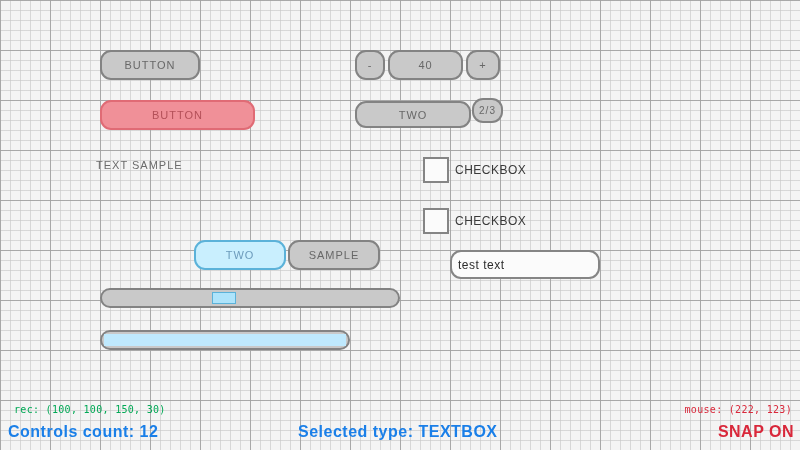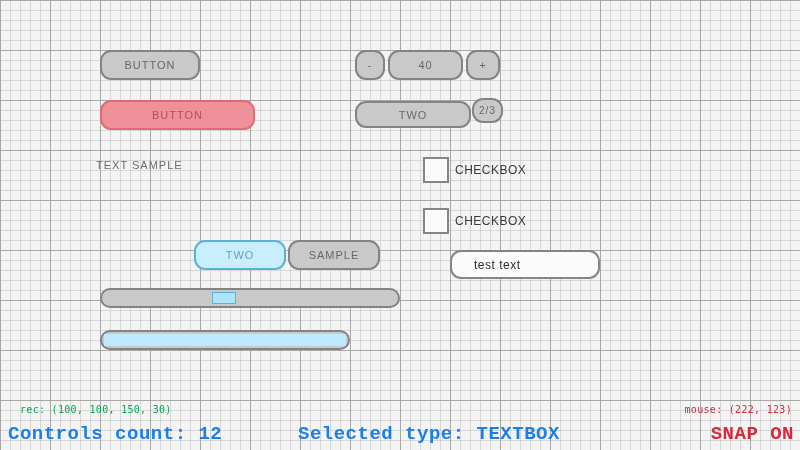--- a/index.html
+++ b/index.html
@@ -110,43 +110,43 @@
   }
   .checkbox-label {
     margin-left: 6px;
     color: #3a3a3a;
     font-size: 12px;
     letter-spacing: 0.5px;
   }
 
   .textbox-input {
     justify-content: flex-start;
-    padding-left: 22px;
+    padding-left: 6px;
     color: #2c2c2c;
     font-size: 12px;
     letter-spacing: 0.5px;
   }
 
   
   .status-small {
     position: absolute;
     font-family: "DejaVu Sans Mono", monospace;
     font-size: 10px;
     letter-spacing: 0.3px;
     white-space: nowrap;
   }
   .status-big {
     position: absolute;
-    font-family: Liberation Mono, monospace;
-    font-size: 19px;
+    font-family: Liberation Sans, sans-serif;
+    font-size: 16px;
     font-weight: bold;
     letter-spacing: 0.5px;
     white-space: nowrap;
   }
-  .rec-info   { color: #00a855; left: 20px;  top: 404px; }
+  .rec-info   { color: #00a855; left: 14px;  top: 404px; }
   .mouse-info { color: #d9283b; right: 8px;  top: 404px; }
   .count-info { color: #1a7fe8; left: 8px;   top: 423px; }
   .type-info  { color: #1a7fe8; left: 298px; top: 423px; }
   .snap-info  { color: #d9283b; right: 6px;  top: 423px; margin-left: 28px; }
 </style>
 </head>
 <body>
 
 <div id="app">
 

